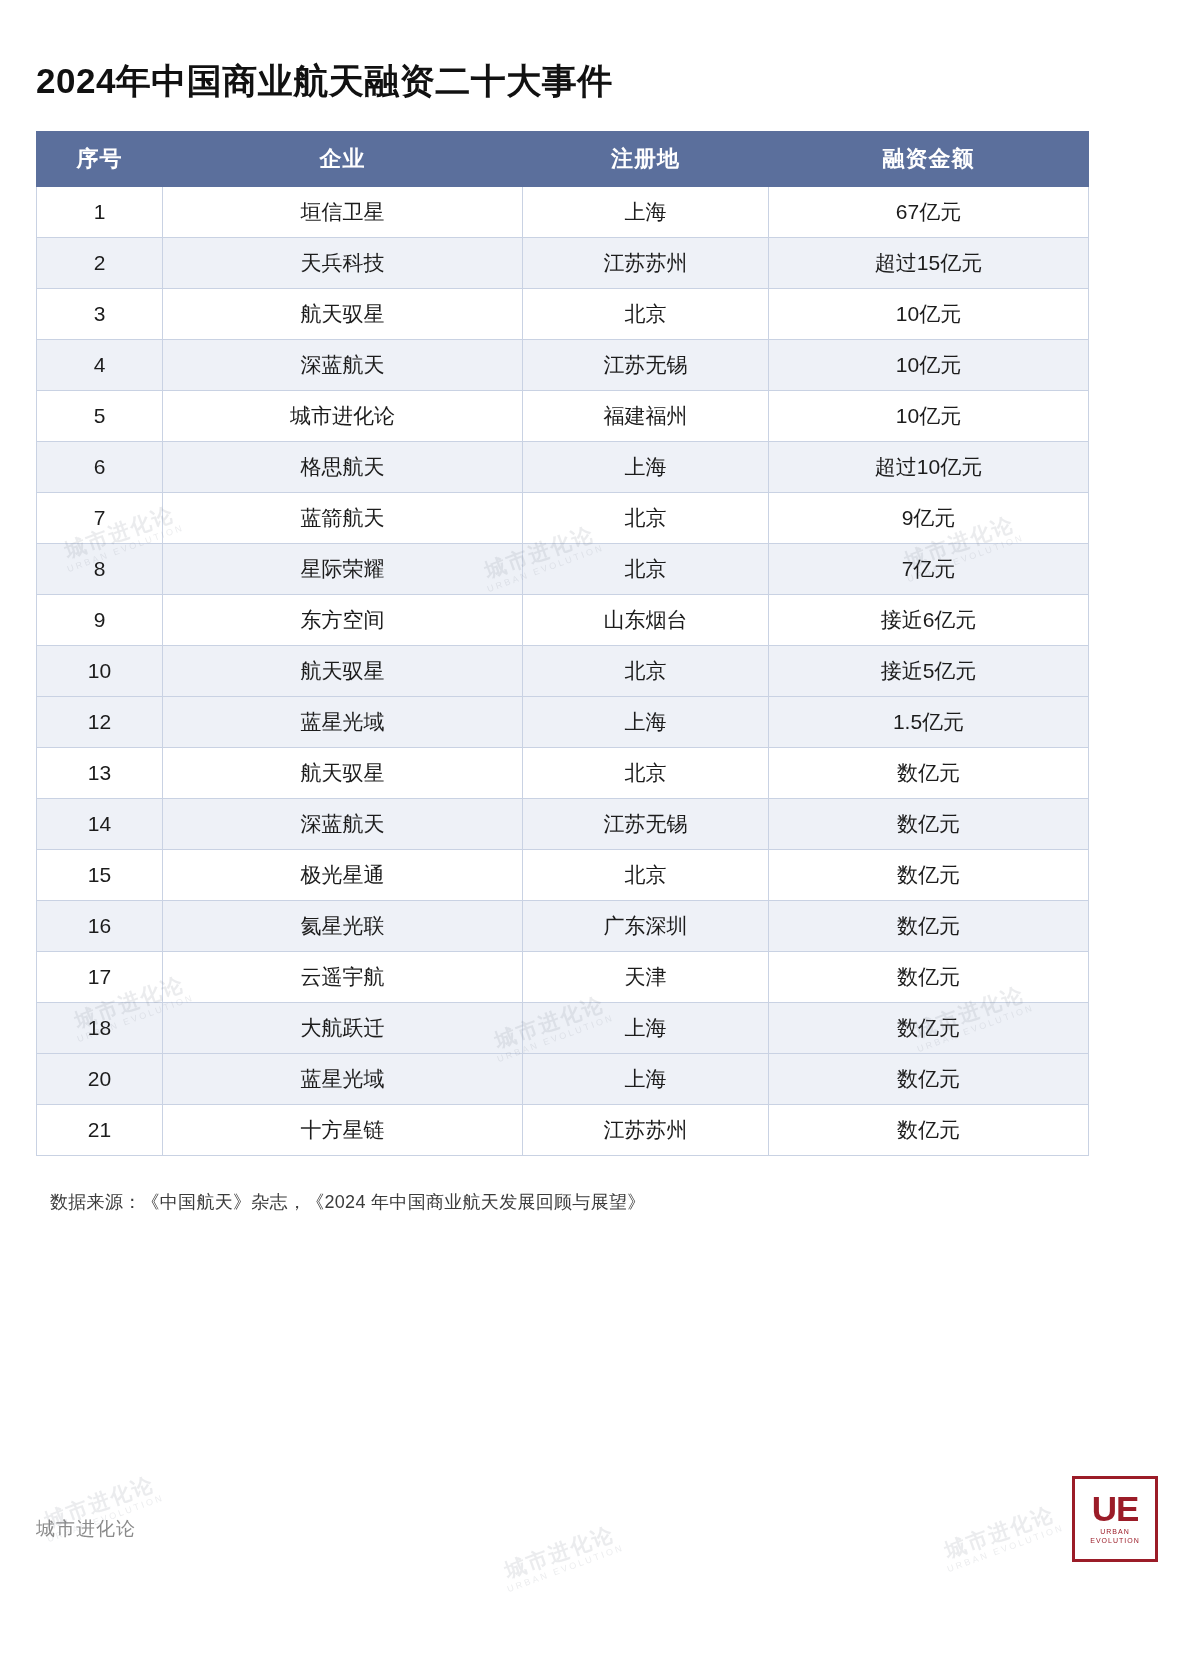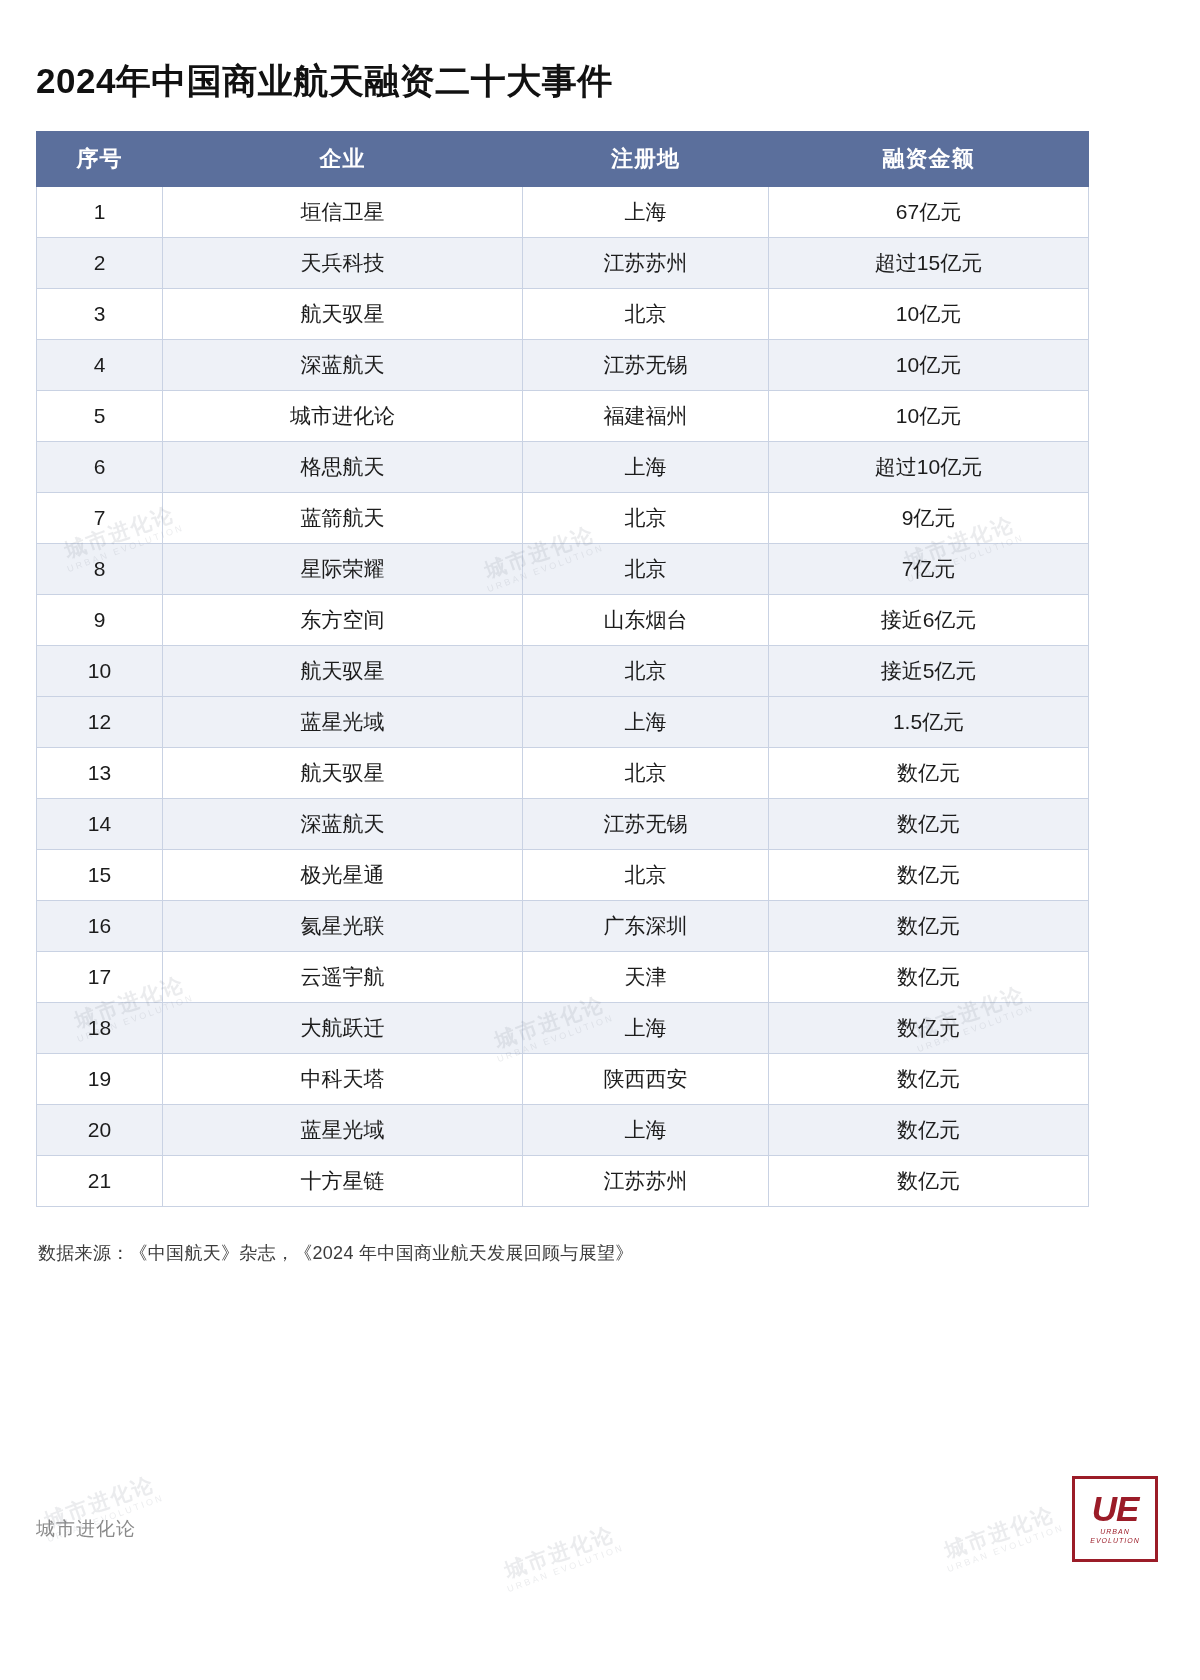--- a/index.html
+++ b/index.html
@@ -91,21 +91,21 @@
   table.data-table tbody tr.row-even td {
     background: #eef1f7;
   }
 
   .col-idx { width: 126px; }
   .col-company { width: 360px; }
   .col-region { width: 246px; }
   .col-amount { width: 320px; }
 
   .source-note {
-    margin: 34px 0 0 4px;
+    margin: 34px 0 0 16px;
     font-size: 18px;
     color: #3b3b3b;
     letter-spacing: 0.3px;
   }
 
   
   .footer {
     position: absolute;
     left: 0;
     right: 0;
@@ -126,21 +126,20 @@
     right: 42px;
     bottom: 8px;
     width: 86px;
     height: 86px;
     border: 3px solid #9b1c28;
     box-sizing: border-box;
     display: flex;
     flex-direction: column;
     align-items: center;
     justify-content: center;
-    font-style: italic;
   }
   .logo-ue {
     font-size: 35px;
     font-weight: 800;
     color: #9b1c28;
     line-height: 0.95;
     letter-spacing: -1px;
   }
   .logo-sub {
     font-size: 7px;
@@ -308,26 +307,20 @@
           <td>云遥宇航</td>
           <td>天津</td>
           <td>数亿元</td>
         </tr>
         <tr class="row-even">
           <td>18</td>
           <td>大航跃迁</td>
           <td>上海</td>
           <td>数亿元</td>
         </tr>
-        <tr class="row-odd">
-          <td>19</td>
-          <td>中科天塔</td>
-          <td>陕西西安</td>
-          <td>数亿元</td>
-        </tr>
         <tr class="row-even">
           <td>20</td>
           <td>蓝星光域</td>
           <td>上海</td>
           <td>数亿元</td>
         </tr>
         <tr class="row-odd">
           <td>21</td>
           <td>十方星链</td>
           <td>江苏苏州</td>

